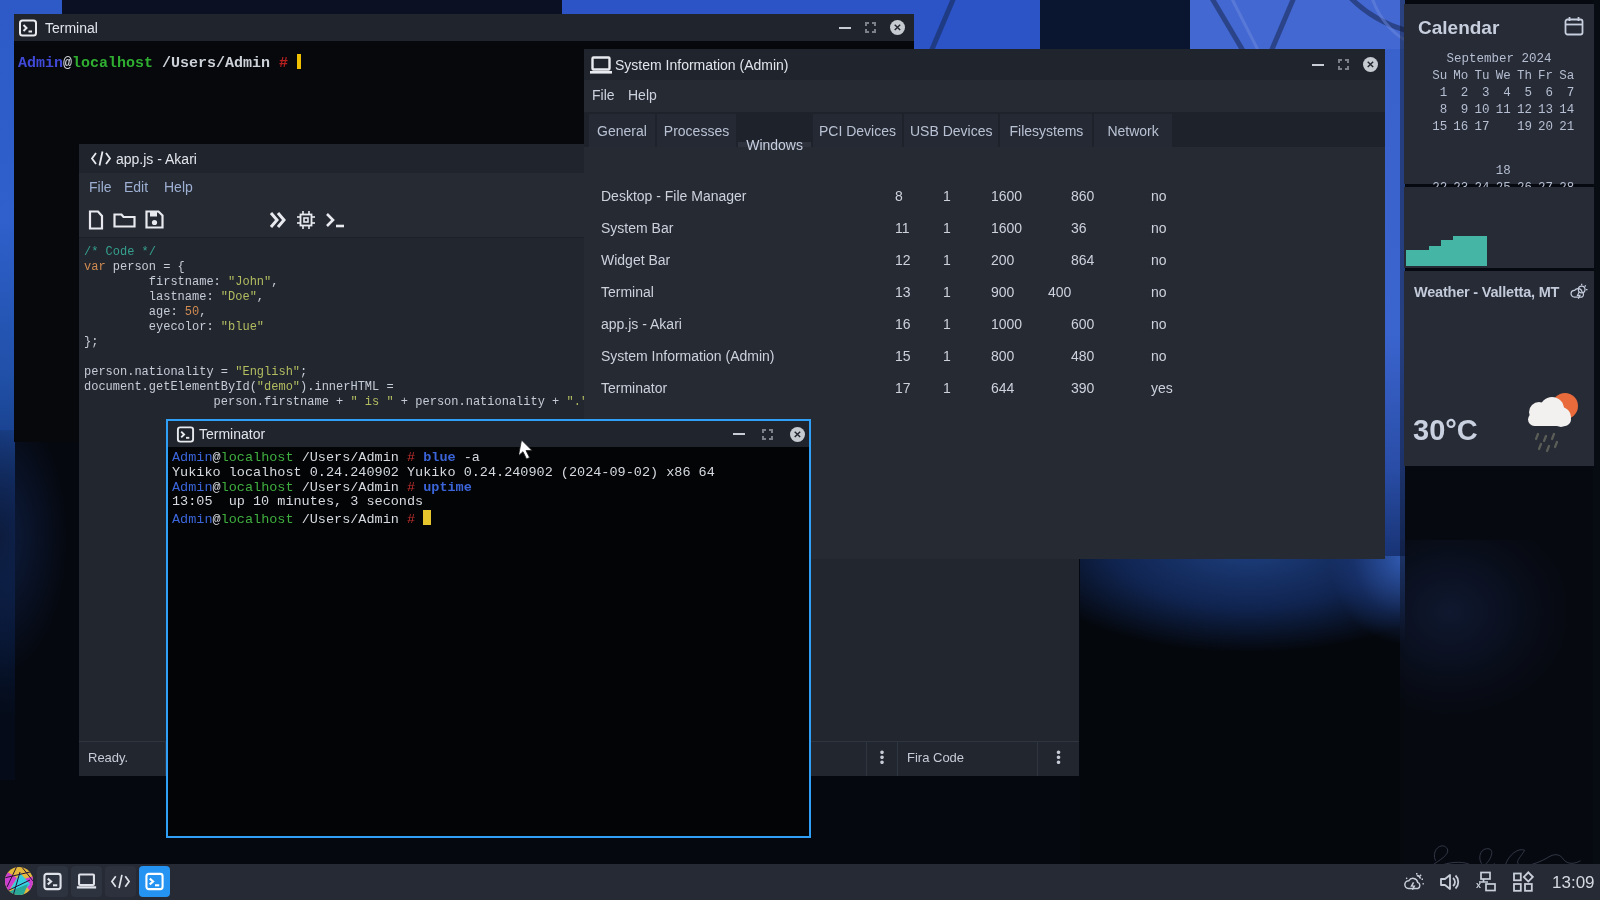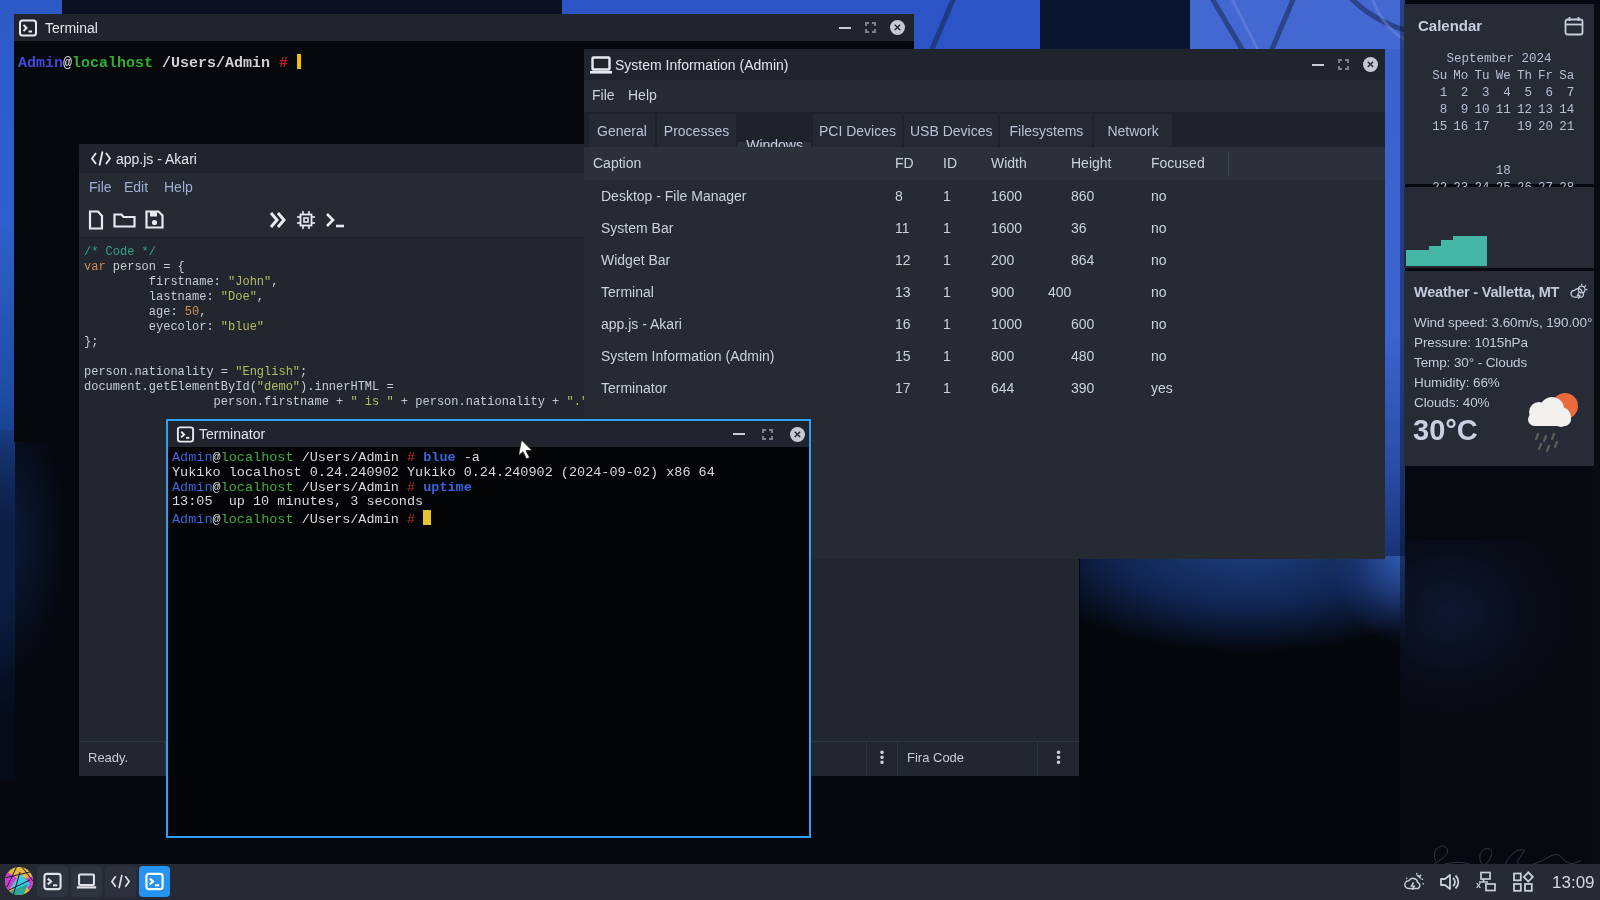--- a/index.html
+++ b/index.html
@@ -74,21 +74,21 @@
       <path d="M18 30 C 12 14, 28 4, 34 14 C 38 22, 22 30, 14 36 C 8 40, 16 40, 26 36 C 44 30, 58 32, 64 35"></path>
       <path d="M80 34 C 74 24, 80 12, 90 14 C 98 16, 92 30, 84 36 C 78 40, 90 38, 98 34"></path>
       <path d="M112 36 C 116 22, 130 12, 138 16 C 132 26, 122 34, 134 36 C 146 38, 162 30, 172 24 C 180 20, 186 22, 190 28 C 196 36, 206 34, 213 30"></path>
     </g>
   </svg>
 
   <div class="abs" style="left:1400px; top:0; width:200px; height:864px; background:rgba(9,12,20,0.42);"></div>
   <div class="abs" style="left:1593px; top:0; width:7px; height:864px; background:rgba(10,13,20,0.55);"></div>
 
   <div class="abs" style="left:1404px; top:4px; width:190px; height:180px; background:#262b36;">
-    <div class="abs" style="left:14px; top:13px; font-size:15px; font-weight:bold; color:#c7cedd;">Calendar</div>
+    <div class="abs" style="left:14px; top:13px; font-size:19px; font-weight:bold; color:#c7cedd;">Calendar</div>
     <svg class="abs" style="left:159px; top:11px;" width="22" height="22" viewBox="0 0 22 22">
       <rect x="2.5" y="4.5" width="17" height="15" rx="2" fill="none" stroke="#c7cedd" stroke-width="1.8"></rect>
       <line x1="2.5" y1="9.5" x2="19.5" y2="9.5" stroke="#c7cedd" stroke-width="1.8"></line>
       <line x1="6.5" y1="2" x2="6.5" y2="6" stroke="#c7cedd" stroke-width="1.8"></line>
       <line x1="15.5" y1="2" x2="15.5" y2="6" stroke="#c7cedd" stroke-width="1.8"></line>
     </svg>
     <div class="mono" style="position:absolute; left:0; top:47px; width:190px; color:#b6bed2; font-size:12.5px; line-height:17px; text-align:center;">September 2024</div>
     <div class="mono" style="position:absolute; left:22px; top:64px; color:#b6bed2; font-size:12.5px; line-height:17px;">
       <div style="display:flex;">
           <span style="width:21.2px;text-align:right;">Su</span>
@@ -151,27 +151,20 @@
   <div class="abs" style="left:1404px; top:271px; width:190px; height:195px; background:#262b36;">
     <div class="abs" style="left:10px; top:13px; font-size:14.5px; font-weight:bold; color:#c3cada; letter-spacing:-0.2px;">Weather - Valletta, MT</div>
     <svg class="abs" style="left:166px; top:11px" width="20" height="20" viewBox="0 0 24 24">
       <g fill="none" stroke="#c3cada" stroke-width="1.5">
         <circle cx="14" cy="9" r="4"></circle>
         <path d="M14 2v2 M21 9h-2 M19 4l-1.4 1.4"></path>
         <path d="M5 18a4 4 0 0 1 .5-8 5 5 0 0 1 9 2 3.5 3.5 0 0 1 0 6z"></path>
         <path d="M11 12l-2 4h3l-2 4" stroke-width="1.4"></path>
       </g>
     </svg>
-    <div class="abs" style="left:10px; top:42px; font-size:13.5px; color:#c3cad8; line-height:20px; white-space:nowrap; letter-spacing:-0.1px;">
-      Wind speed: 3.60m/s, 190.00°<br>
-      Pressure: 1015hPa<br>
-      Temp: 30° - Clouds<br>
-      Humidity: 66%<br>
-      Clouds: 40%
-    </div>
     <div class="abs" style="left:9px; top:143px; font-size:29px; font-weight:bold; color:#c9d0df;">30°C</div>
     <svg class="abs" style="left:112px; top:118px" width="68" height="72" viewBox="0 0 68 72">
       <circle cx="49" cy="17" r="13" fill="#e96b3c"></circle>
       <g fill="#f2f1ef">
         <circle cx="23" cy="23" r="10"></circle>
         <circle cx="36" cy="20" r="12"></circle>
         <circle cx="45" cy="28" r="10"></circle>
         <rect x="12" y="24" width="43" height="13" rx="6.5"></rect>
       </g>
       <g stroke="#5b5e57" stroke-width="2.2" stroke-linecap="round">
@@ -307,29 +300,20 @@
         <div style="background:#252933; padding:0 8px; display:flex; align-items:center; margin-right:2px;">General</div>
         <div style="background:#252933; padding:0 7px; display:flex; align-items:center; margin-right:2px;">Processes</div>
         <div style="background:#2d323d; padding:0 8px; display:flex; align-items:center; margin-right:2px; color:#c6cedf;margin-top:28px;">Windows</div>
         <div style="background:#252933; padding:0 6px; display:flex; align-items:center; margin-right:2px;">PCI Devices</div>
         <div style="background:#252933; padding:0 6px; display:flex; align-items:center; margin-right:2px;">USB Devices</div>
         <div style="background:#252933; padding:0 9px; display:flex; align-items:center; margin-right:2px;">Filesystems</div>
         <div style="background:#252933; padding:0 13px; display:flex; align-items:center;">Network</div>
       </div>
     </div>
 
-    <div class="abs" style="left:0; top:98px; width:100%; height:33px; background:#2b303b; font-size:14px; color:#ccd2dd;">
-      <span class="abs" style="left:9px; top:8px;">Caption</span>
-      <span class="abs" style="left:311px; top:8px;">FD</span>
-      <span class="abs" style="left:359px; top:8px;">ID</span>
-      <span class="abs" style="left:407px; top:8px;">Width</span>
-      <span class="abs" style="left:487px; top:8px;">Height</span>
-      <span class="abs" style="left:567px; top:8px;">Focused</span>
-      <div class="abs" style="left:644px; top:4px; width:1px; height:25px; background:#3a404e;"></div>
-    </div>
 
     <div class="abs" style="left:0; top:131px; width:100%; font-size:14px; color:#ccd2dc;">
       <div style="position:relative; height:32px;">
           <span class="abs" style="left:17px; top:8px;">Desktop - File Manager</span>
           <span class="abs" style="left:311px; top:8px;">8</span>
           <span class="abs" style="left:359px; top:8px;">1</span>
           <span class="abs" style="left:407px; top:8px;">1600</span>
           <span class="abs" style="left:487px; top:8px;">860</span>
           <span class="abs" style="left:567px; top:8px;">no</span>
         </div>

